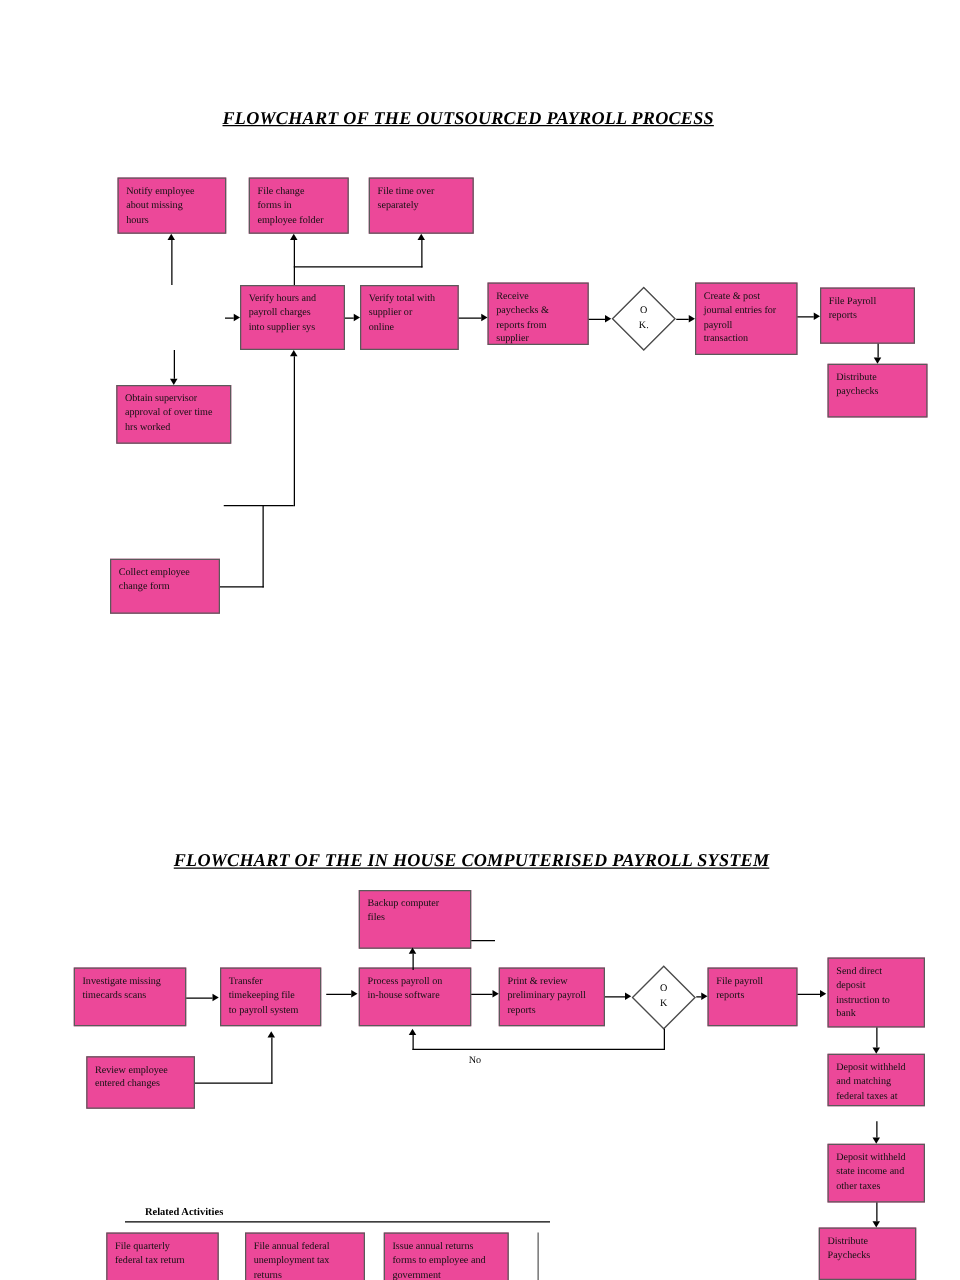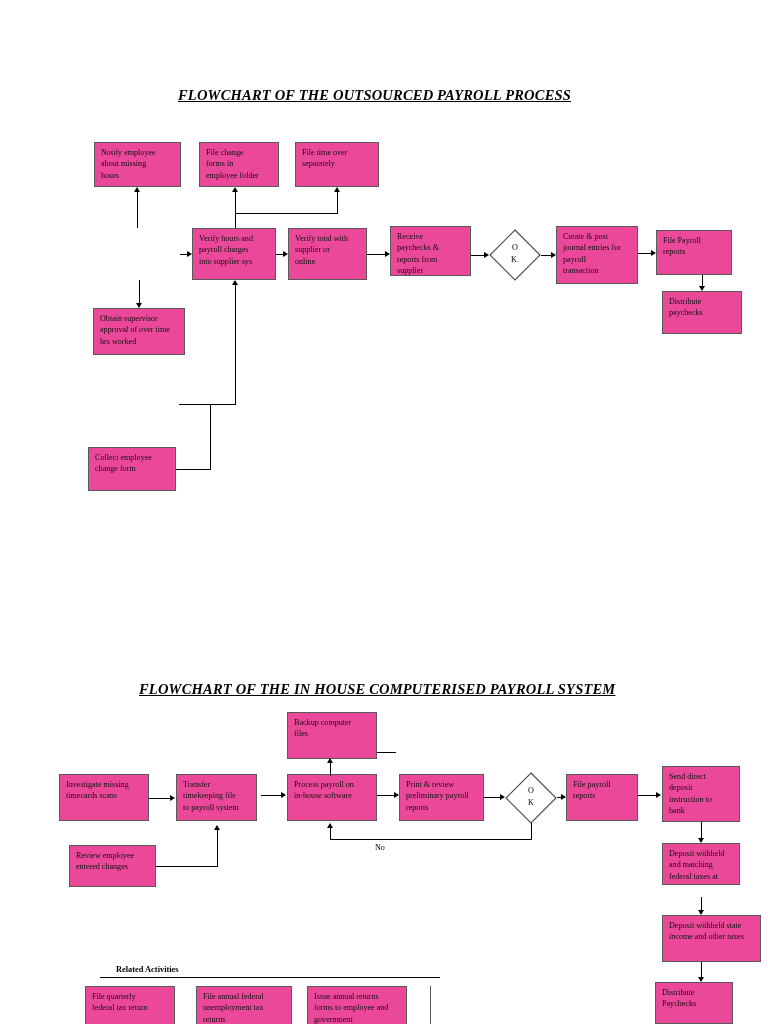--- a/index.html
+++ b/index.html
@@ -191,21 +191,21 @@
     <svg class="dshape" viewBox="0 0 52 52" preserveAspectRatio="none">
       <polygon points="26,1 51,26 26,51 1,26" fill="#ffffff" stroke="#4a4a4a" stroke-width="1.1"></polygon>
     </svg>
     <div class="dlabel" style="top:14px;">O</div>
     <div class="dlabel" style="top:26px;">K</div>
   </div>
 
   <div class="box" style="left:566px; top:774px; width:72px; height:47px;">File payroll reports</div>
   <div class="box" style="left:662px; top:766px; width:78px; height:56px;">Send direct deposit instruction to bank</div>
   <div class="box" style="left:662px; top:843px; width:78px; height:42px;">Deposit withheld and matching federal taxes at bank</div>
-  <div class="box" style="left:662px; top:915px; width:99px; height:47px;">Deposit withheld state income and other taxes</div>
+  <div class="box" style="left:662px; top:915px; width:78px; height:47px;">Deposit withheld state income and other taxes</div>
   <div class="box" style="left:655px; top:982px; width:78px; height:42px;">Distribute Paychecks</div>
 
   <div class="box" style="left:69px; top:845px; width:87px; height:42px;">Review employee entered changes</div>
 
   <div class="hline" style="left:149px; top:798px; width:21px;"></div>
   <div class="arrow arrow-r" style="left:170px; top:795px;"></div>
 
   <div class="hline" style="left:261px; top:795px; width:20px;"></div>
   <div class="arrow arrow-r" style="left:281px; top:792px;"></div>
 

